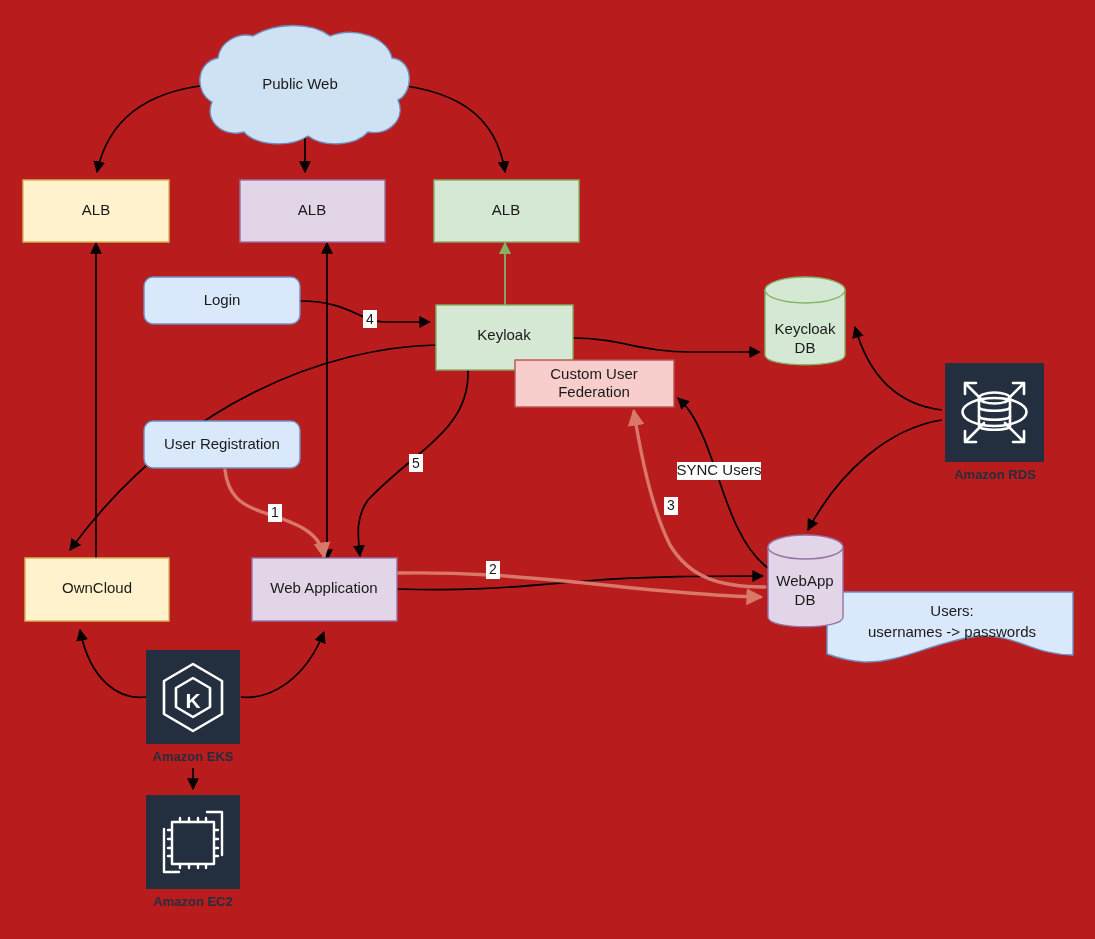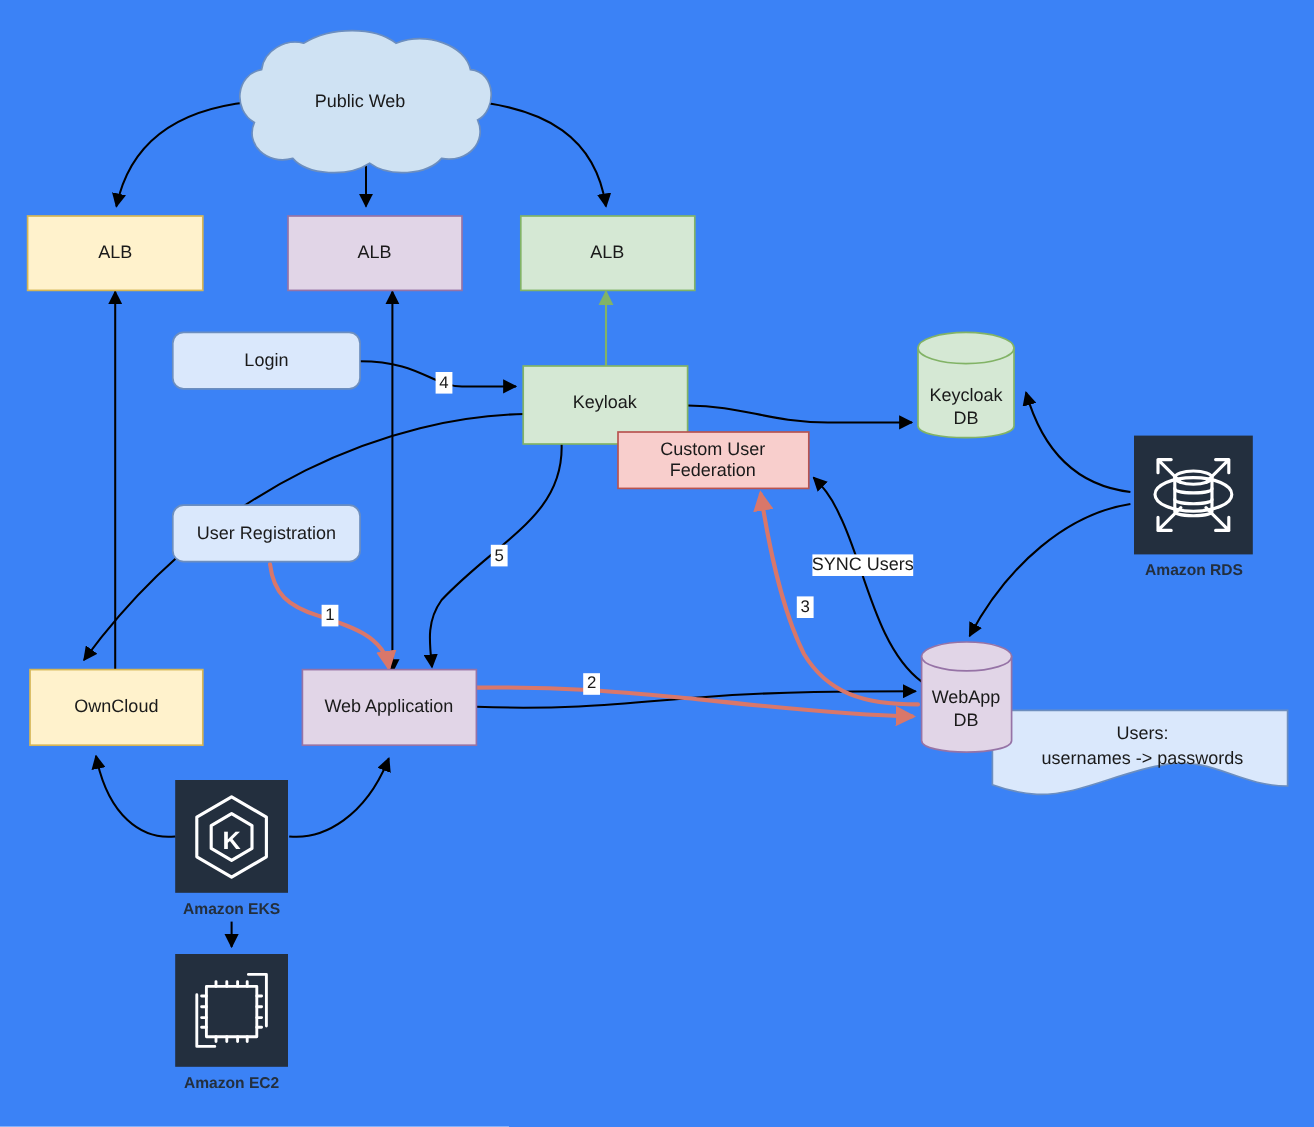--- a/index.html
+++ b/index.html
@@ -11,21 +11,21 @@
   body {
     font-family: "Liberation Sans", sans-serif;
     width: 1095px;
     height: 939px;
     overflow: hidden;
   }
   #diagram-root {
     position: relative;
     width: 1095px;
     height: 939px;
-    background: #3b82f6;
+    background: #b91c1c;
   }
   svg.layer {
     position: absolute;
     top: 0;
     left: 0;
     width: 1095px;
     height: 939px;
   }
   .node-label {
     font-family: "Liberation Sans", sans-serif;

